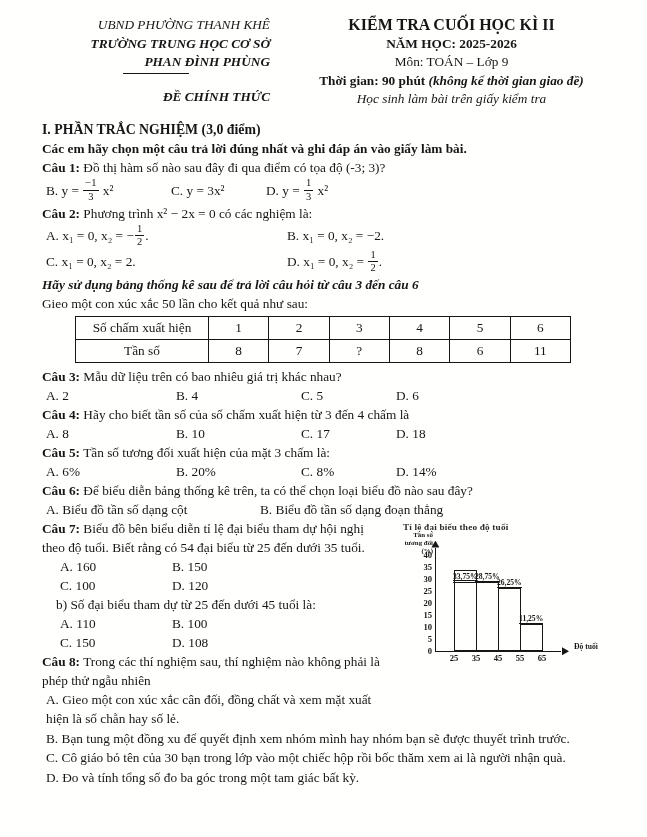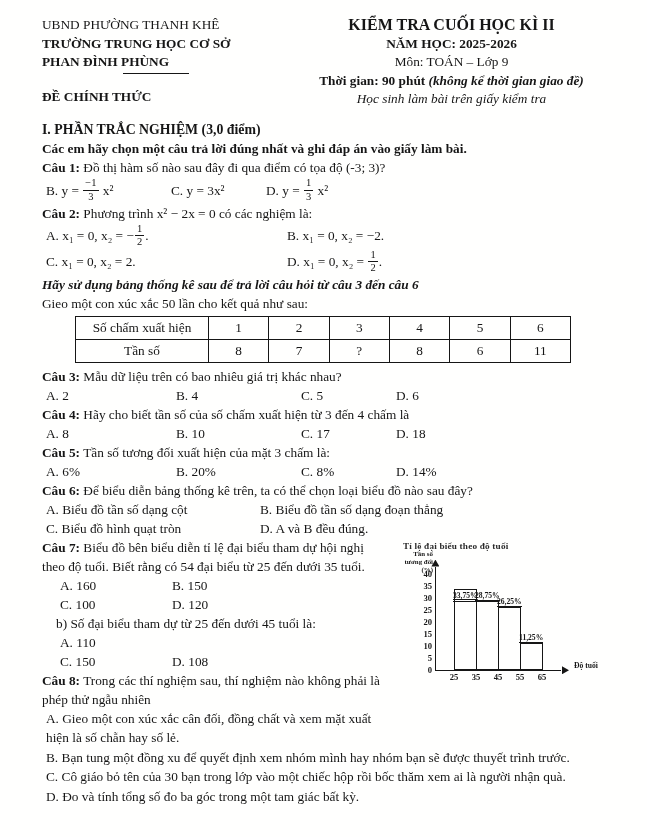--- a/index.html
+++ b/index.html
@@ -9,21 +9,21 @@
     font-family:"Liberation Serif","DejaVu Serif",serif;
     font-size:13.3px; line-height:19px;
     padding:16px 20px 0 42px; position:relative; overflow:hidden;
     margin:0 auto;
   }
   p { margin:0; }
   b { font-weight:bold; }
 
   
   .hdr { display:flex; margin-bottom:11px; }
-  .hdr-left { width:228px; text-align:left; line-height:18.5px; }
+  .hdr-left { width:228px; text-align:right; line-height:18.5px;font-style:italic; }
   .hdr-right { flex:1; text-align:center; line-height:18.5px; padding-left:6px; }
   .rule-short { width:66px; border-bottom:1.4px solid #161616; margin:1px auto 0; height:0; }
   .exam-label { margin-top:14px; font-weight:bold; }
   .it { font-style:italic; }
 
   
   .sec-head { font-weight:bold; font-size:13.8px; margin-top:9px; }
   .instr { font-weight:bold; }
   .optrow { display:flex; padding-left:4px; align-items:center; }
   .optrow .o1 { width:130px; }
@@ -153,24 +153,20 @@
     <span class="o1">A. 6%</span>
     <span class="o2">B. 20%</span>
     <span class="o3">C. 8%</span>
     <span class="o4">D. 14%</span>
   </div>
 
   <p><b>Câu 6:</b><span> Để biểu diễn bảng thống kê trên, ta có thể chọn loại biểu đồ nào sau đây?</span></p>
   <div class="optrow row6">
     <span class="o1">A. Biểu đồ tần số dạng cột</span>
     <span class="o2">B. Biểu đồ tần số dạng đoạn thẳng</span>
-  </div>
-  <div class="optrow row6">
-    <span class="o1">C. Biểu đồ hình quạt tròn</span>
-    <span class="o2">D. A và B đều đúng.</span>
   </div>
 
   <div class="wrap78">
 
     <div class="chart">
       <div class="chart-title">Tỉ lệ đại biểu theo độ tuổi</div>
       <div class="plot">
         <div class="ylab">
           <div>Tần số</div>
           <div>tương đối</div>
@@ -209,20 +205,21 @@
       <span class="o1">A. 160</span>
       <span class="o2">B. 150</span>
     </div>
     <div class="optrow row7" style="padding-left:18px">
       <span class="o1">C. 100</span>
       <span class="o2">D. 120</span>
     </div>
     <p style="padding-left:14px">b) Số đại biểu tham dự từ 25 đến dưới 45 tuổi là:</p>
     <div class="optrow row7" style="padding-left:18px">
       <span class="o1">A. 110</span>
+      <span class="o2">B. 100</span>
     </div>
     <div class="optrow row7" style="padding-left:18px">
       <span class="o1">C. 150</span>
       <span class="o2">D. 108</span>
     </div>
 
     <p><b>Câu 8:</b><span> Trong các thí nghiệm sau, thí nghiệm nào không phải là phép thử ngẫu nhiên</span></p>
     <p class="q8opt">A. Gieo một con xúc xắc cân đối, đồng chất và xem mặt xuất hiện là số chẵn hay số lẻ.</p>
     <p class="q8opt">B. Bạn tung một đồng xu để quyết định xem nhóm mình hay nhóm bạn sẽ được thuyết trình trước.</p>
     <p class="q8opt">C. Cô giáo bỏ tên của 30 bạn trong lớp vào một chiếc hộp rồi bốc thăm xem ai là người nhận quà.</p>

